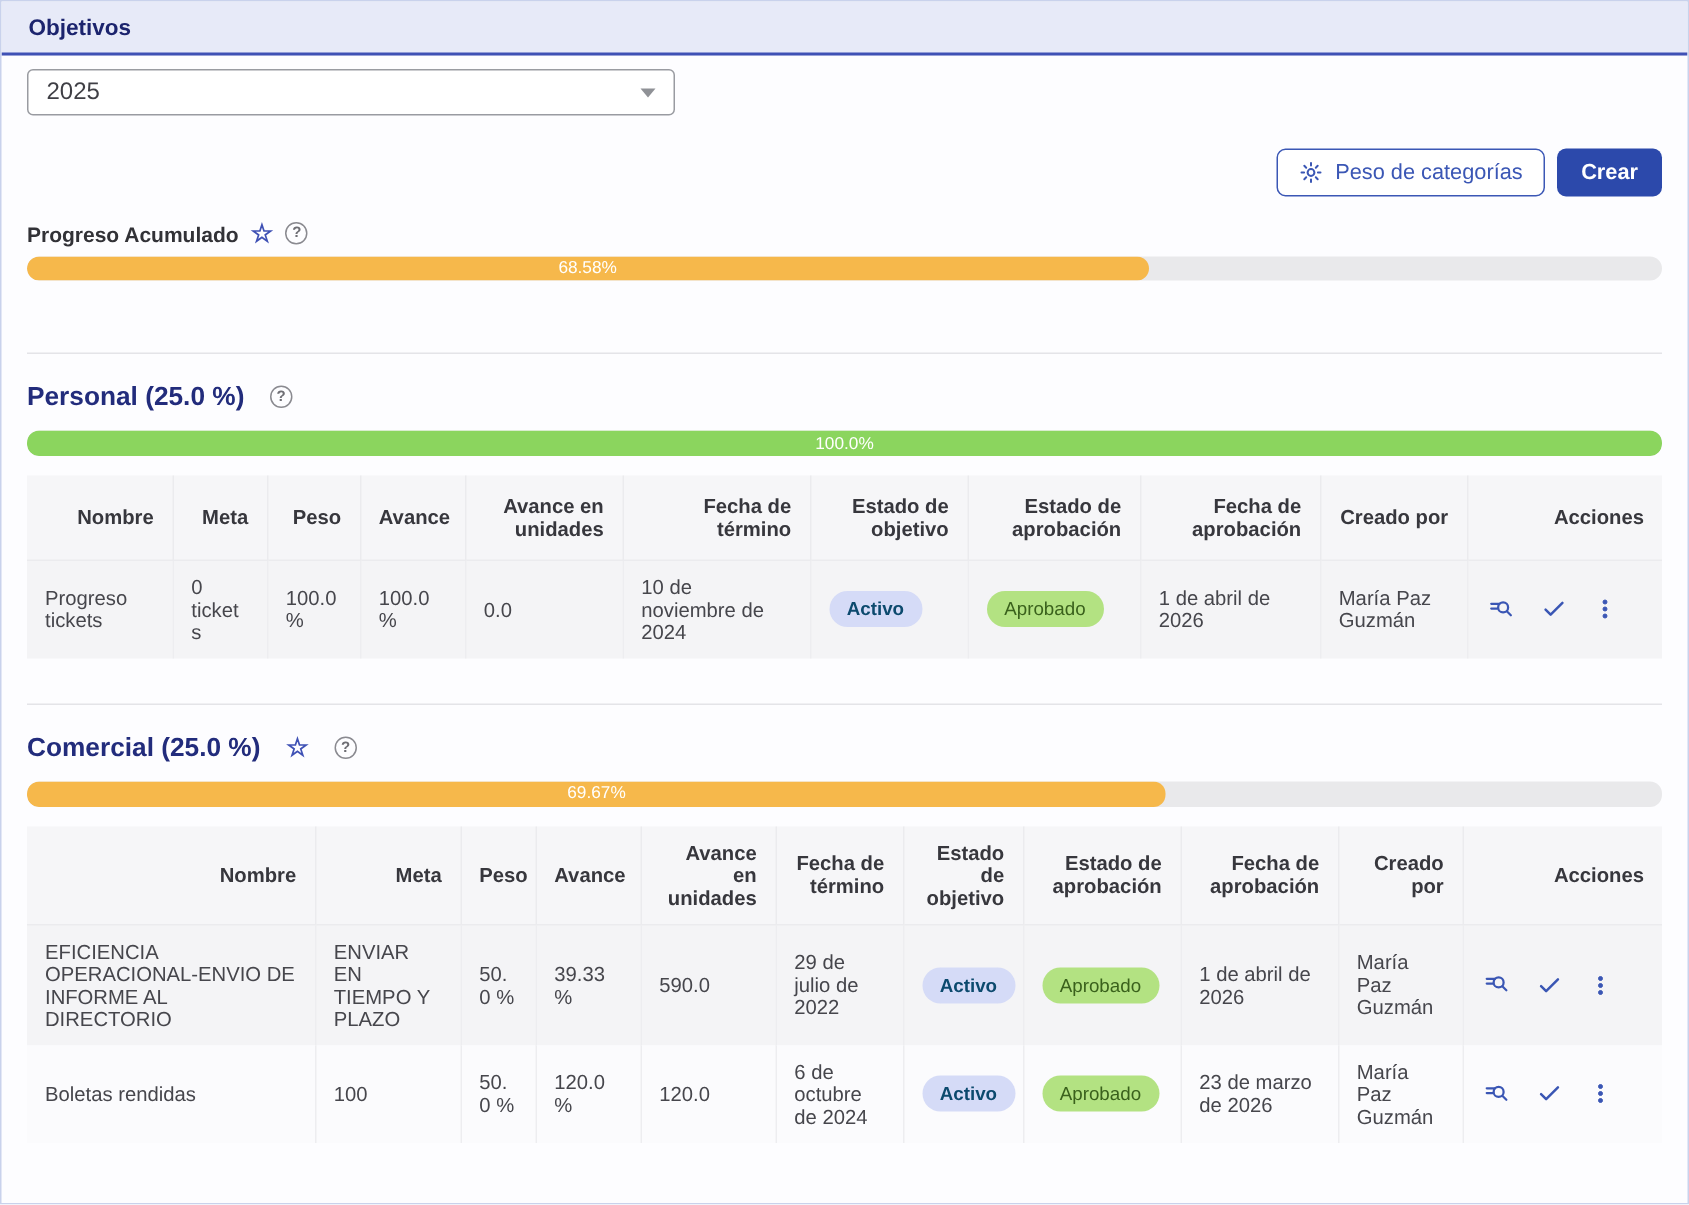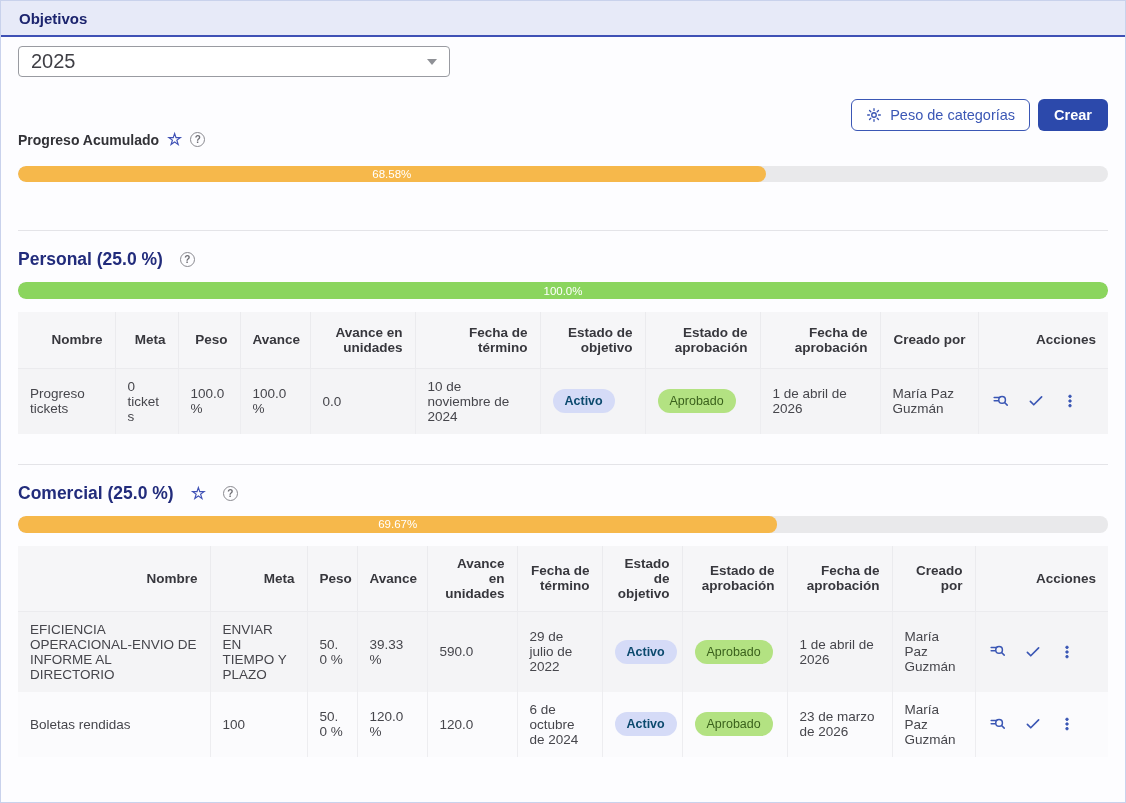--- a/index.html
+++ b/index.html
@@ -8,33 +8,33 @@
   .titlebar { height: 36px; background: #e7eaf8; border-bottom: 2px solid #3f51b5; display: flex; align-items: center; padding: 0 18px; }
   .titlebar .t { color: #1c246e; font-weight: bold; font-size: 15px; }
   .content { padding: 0 17px; }
 
   .field-label { margin-top: 17px; font-size: 14px; color: #4a4a50; display: flex; align-items: center; gap: 7px; }
   .help { width: 15px; height: 15px; min-width: 15px; border: 1px solid #8a8a90; border-radius: 50%;
           display: inline-flex; align-items: center; justify-content: center; font-size: 10px; color: #6e6e74; font-weight: bold; }
   .help::after { content: "?"; }
 
   .select { margin-top: 9px; width: 432px; height: 31px; border: 1px solid #999ba1; border-radius: 4px; background: #fff;
-            display: flex; align-items: center; justify-content: space-between; padding: 0 12px; font-size: 20px; color: #3f3f45; cursor: pointer; }
+            display: flex; align-items: center; justify-content: space-between; padding: 0 12px; font-size: 16px; color: #3f3f45; cursor: pointer; }
   .caret { width: 0; height: 0; border-left: 5px solid transparent; border-right: 5px solid transparent; border-top: 6px solid #8f9196; }
 
   .btn-row { display: flex; justify-content: flex-end; gap: 8px; margin-top: 22px; }
   .btn-outline { height: 32px; padding: 0 14px; border: 1px solid #3b57b5; color: #3b57b5; border-radius: 6px; background: #fff;
                  display: inline-flex; align-items: center; gap: 8px; font-size: 14.5px; cursor: pointer; }
   .btn-solid { height: 32px; padding: 0 16px; background: #2c49ab; color: #fff; font-weight: bold; border-radius: 6px;
                display: inline-flex; align-items: center; font-size: 14.5px; border: none; cursor: pointer; }
 
-  .progress-label-row { display: flex; align-items: center; gap: 8px; font-size: 14px; font-weight: bold; color: #323237; }
+  .progress-label-row { margin-top: 16px; display: flex; align-items: center; gap: 8px; font-size: 14px; font-weight: bold; color: #323237; }
   .star { color: #3f51b5; font-size: 17px; line-height: 1; cursor: pointer; }
 
-  .bar { margin-top: 18px; height: 16px; background: #e9e9eb; border-radius: 8px; overflow: hidden; }
+  .bar { margin-top: 7px; height: 16px; background: #e9e9eb; border-radius: 8px; overflow: hidden; }
   .bar.section-bar { margin-top: 12px; height: 17px; }
   .fill { height: 100%; border-radius: 8px; display: flex; align-items: center; justify-content: center; color: #fff; font-size: 11.5px; }
 
   hr.div { border: none; border-top: 1px solid #e4e4e8; margin: 0; }
   hr.sp1 { margin-top: 48px; }
   hr.sp2 { margin-top: 30px; }
 
   .section-title { margin-top: 18px; font-size: 17.5px; font-weight: bold; color: #222c7c; display: flex; align-items: center; gap: 17px; }
 
   table { border-collapse: collapse; table-layout: fixed; width: 1090px; margin-top: 13px; font-size: 13.5px; color: #46464c; }

